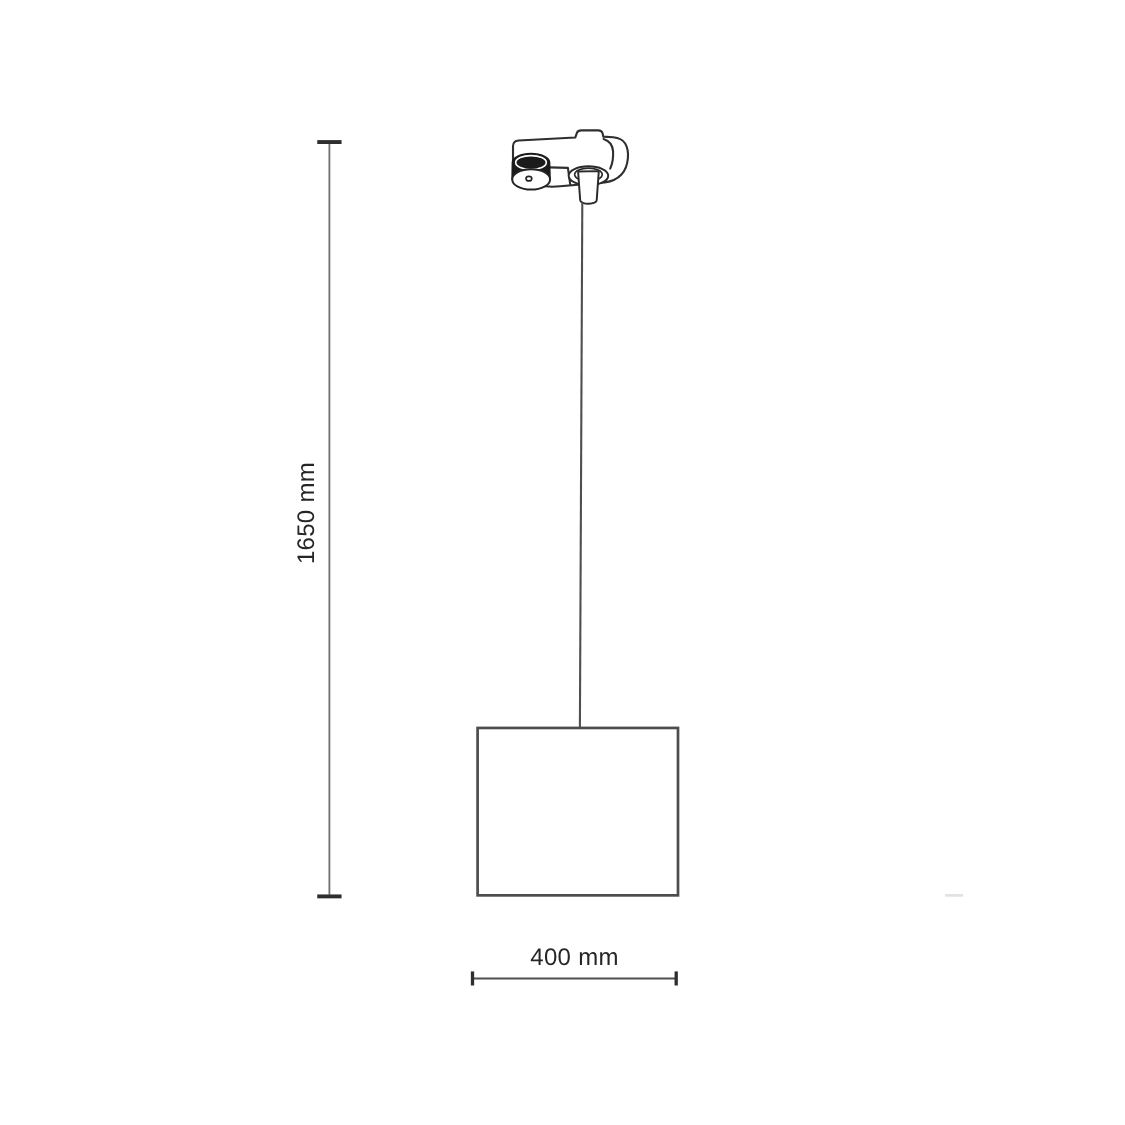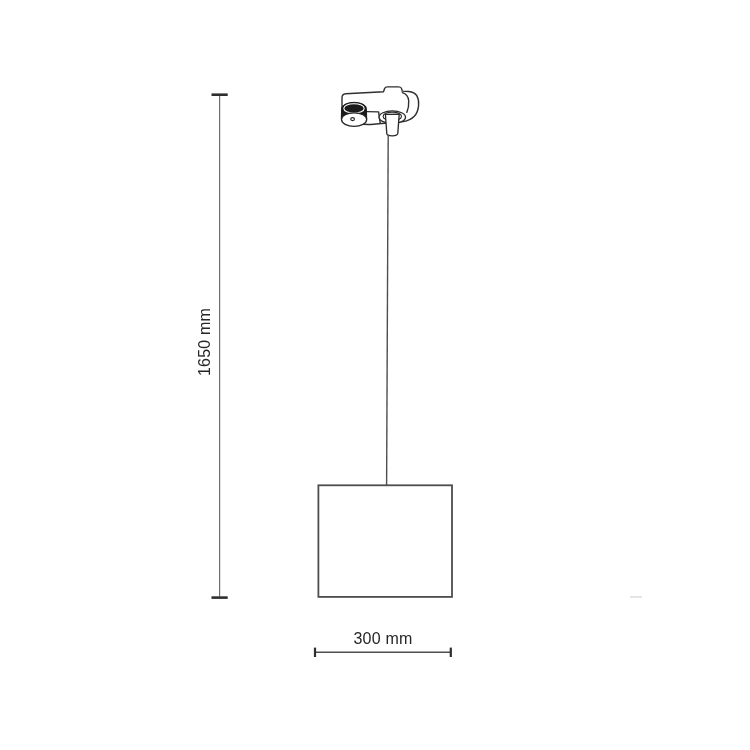--- a/index.html
+++ b/index.html
@@ -77,15 +77,15 @@
       <line x1="315" y1="652.3" x2="450.8" y2="652.3" stroke="#4f4f4f" stroke-width="1.4"></line>
       <line x1="315" y1="647.6" x2="315" y2="657" stroke="#2e2e2e" stroke-width="2.2"></line>
       <line x1="450.8" y1="647.6" x2="450.8" y2="657" stroke="#2e2e2e" stroke-width="2.2"></line>
     </g>
 
     <rect x="630" y="596" width="12" height="1.8" fill="#e2e2e2"></rect>
   </svg>
 
   <div class="dim-label vertical">1650 mm</div>
 
-  <div class="dim-label horizontal">300 mm</div>
+  <div class="dim-label horizontal">400 mm</div>
 
 </div>
 
 </body></html>

